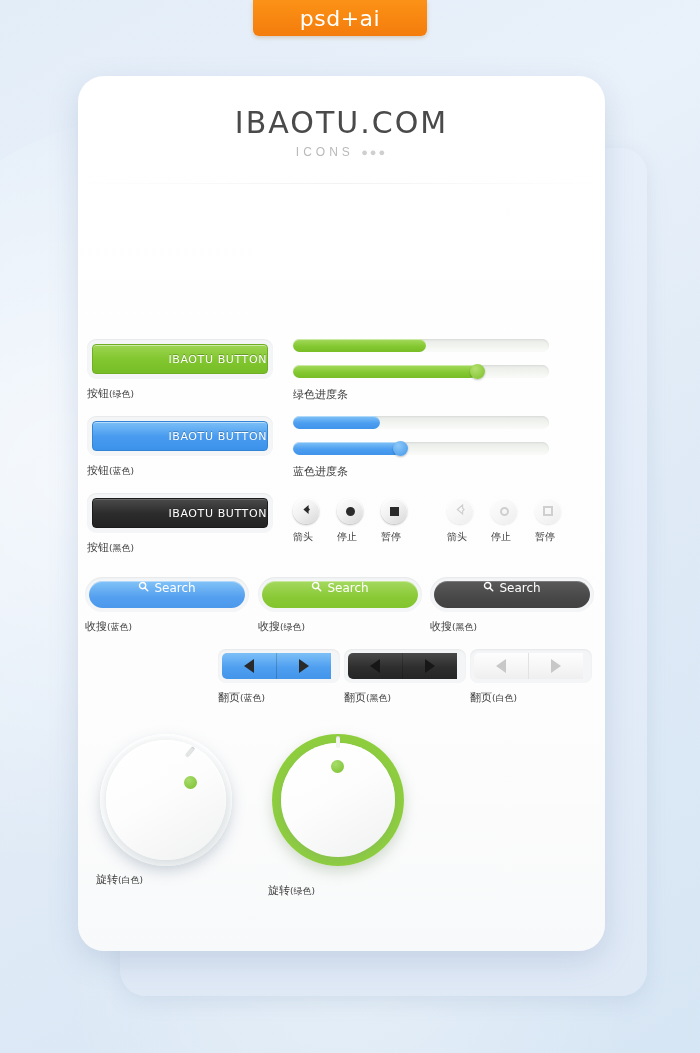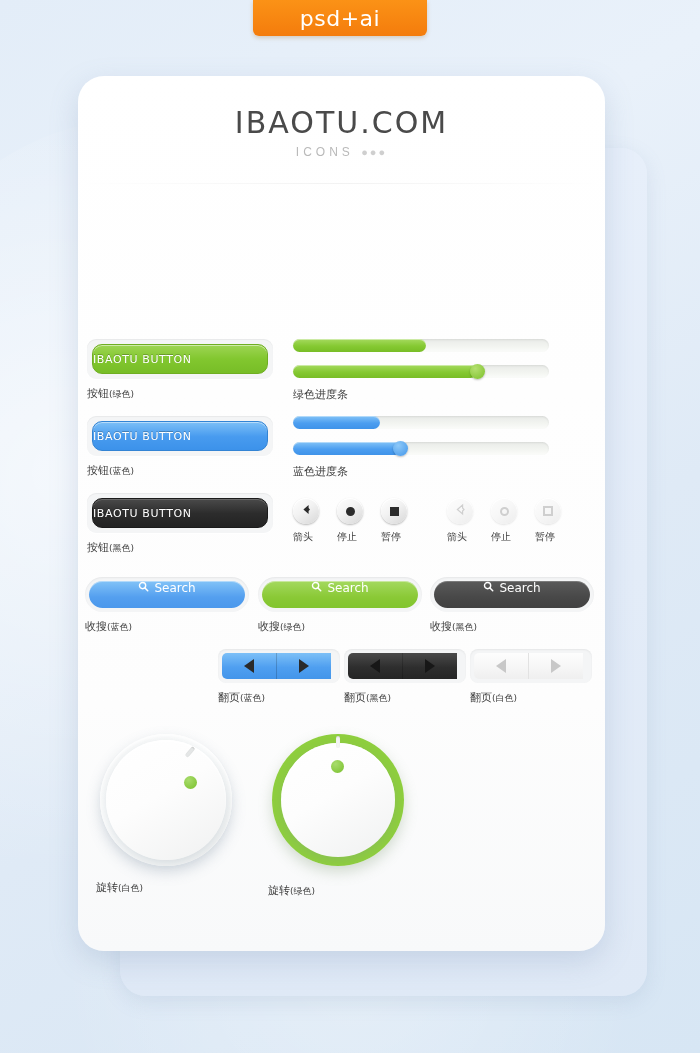--- a/index.html
+++ b/index.html
@@ -40,21 +40,21 @@
   .stage{position:relative;width:527px;height:790px;}
   .cap{font-size:11px;color:#3c3c3c;text-align:left;font-family:"DejaVu Sans",sans-serif;white-space:nowrap;}
   .cap small{font-size:9px;}
 
   
   .abs{position:absolute;}
 
   
   .btnwrap{width:176px;padding:5px;border-radius:9px;background:#f4f5f6;
     box-shadow:inset 0 1px 1px rgba(0,0,0,.05),0 1px 0 #fff;}
-  .bigbtn{height:28px;border-radius:10px;display:flex;align-items:center;justify-content:flex-start;
+  .bigbtn{height:28px;border-radius:4px;display:flex;align-items:center;justify-content:flex-end;
     font-size:11px;letter-spacing:.6px;color:#fff;font-family:"DejaVu Sans",sans-serif;
     text-shadow:0 -1px 0 rgba(0,0,0,.25);}
   .bigbtn.green{background:linear-gradient(180deg,#9ed554 0%,#82c72f 50%,#77bd27 100%);
     border:1px solid #6fae22;box-shadow:inset 0 1px 0 rgba(255,255,255,.5);}
   .bigbtn.blue{background:linear-gradient(180deg,#7dc0f7 0%,#489bef 52%,#3c92ea 100%);
     border:1px solid #3384d4;box-shadow:inset 0 1px 0 rgba(255,255,255,.45);}
   .bigbtn.black{background:linear-gradient(180deg,#4a4a4a 0%,#2c2c2c 52%,#232323 100%);
     border:1px solid #1b1b1b;box-shadow:inset 0 1px 0 rgba(255,255,255,.18);}
 
   
@@ -361,21 +361,21 @@
         <span>翻页</span><small>(白色)</small>
       </div>
     </div>
 
     <div class="abs knobunit" style="left:18px;top:550px;">
       <div class="kcircle kwhite">
         <div class="kface flat"></div>
         <div class="kslot" style="left:88px;top:12px;transform:rotate(40deg);"></div>
         <div class="kdot green" style="left:84px;top:42px;"></div>
       </div>
-      <div class="cap" style="margin-top:14px;">
+      <div class="cap" style="margin-top:6px;">
         <span>旋转</span><small>(白色)</small>
       </div>
     </div>
 
     <div class="abs knobunit" style="left:190px;top:550px;">
       <div class="kcircle kring-green">
         <div class="kface inset"></div>
         <div class="kslot" style="left:64px;top:2px;background:#f3f5f3;"></div>
         <div class="kdot green" style="left:59px;top:26px;"></div>
       </div>

